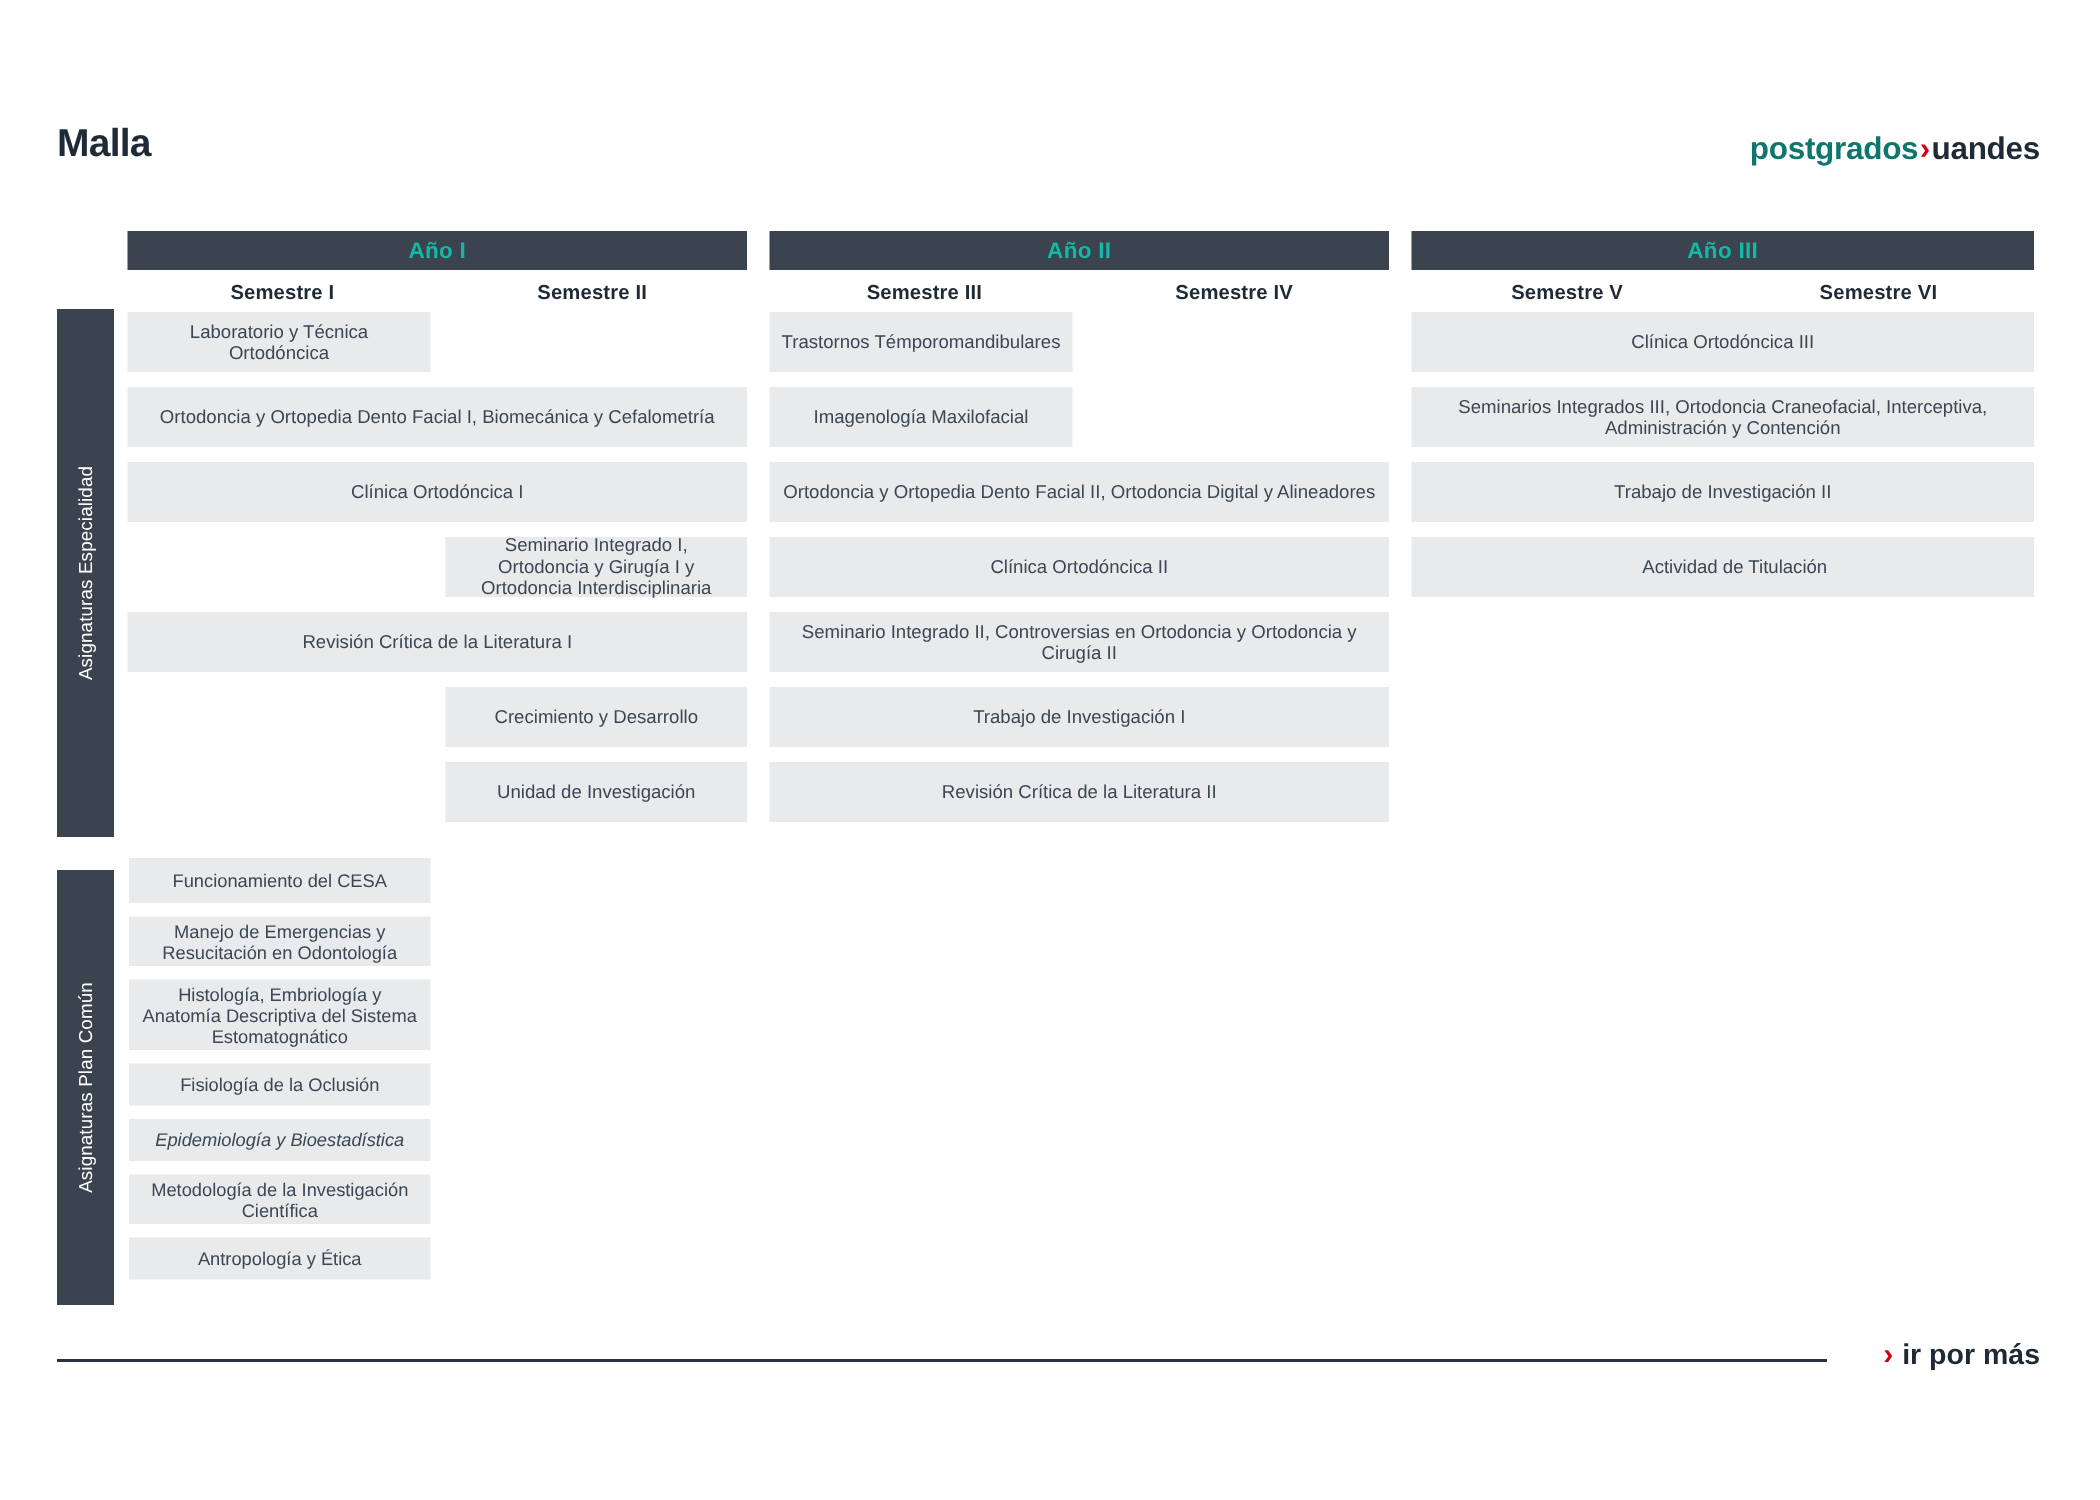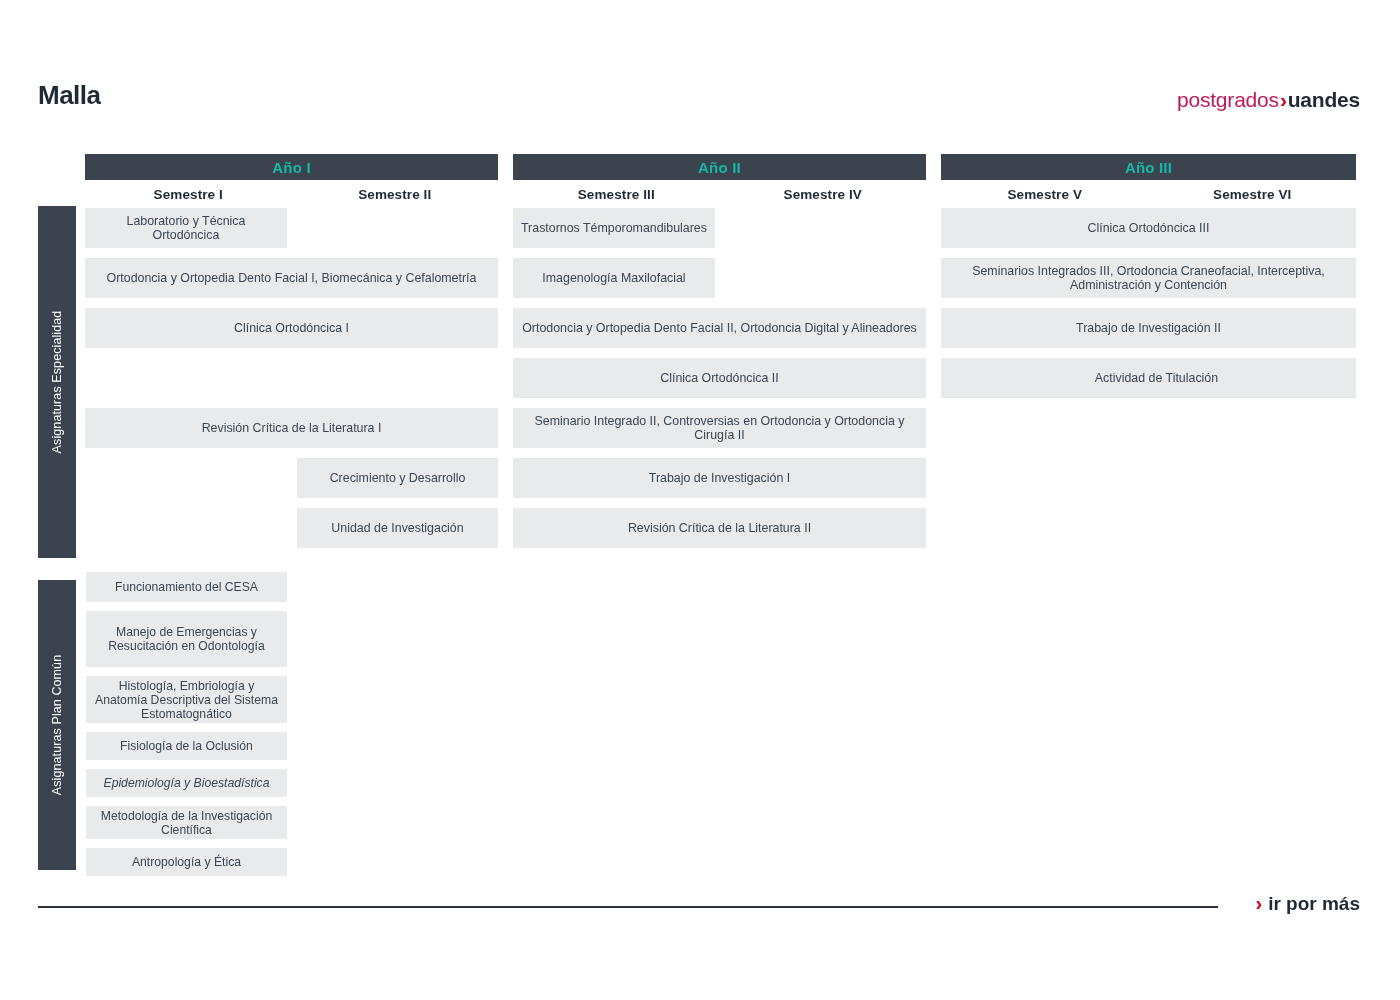--- a/index.html
+++ b/index.html
@@ -22,21 +22,21 @@
     letter-spacing: -0.5px;
     color: #1f2a37;
   }
   .brand {
     position: absolute;
     right: 40px; top: 88px;
     font-size: 21px;
     white-space: nowrap;
     letter-spacing: -0.2px;
   }
-  .brand .b-light { color: #be185d; font-weight: normal; }
+  .brand .b-light { color: #0f766e; font-weight: bold; }
   .brand .b-chev  { color: #d0021b; font-weight: bold; padding: 0 1px; }
   .brand .b-bold  { color: #1f2a37; font-weight: bold; }
 
   
   .vlabel {
     position: absolute;
     background: #3a434e;
     color: #ffffff;
     display: flex;
     align-items: center;
@@ -156,20 +156,21 @@
   <div class="year-col" id="col-year1">
       <div class="year-head">Año I</div>
       <div class="sem-row">
         <div class="sem-head">Semestre I</div>
         <div class="sem-head">Semestre II</div>
       </div>
       <div class="grid" style="height: 350px;">
         <div class="course w-left" style="top: 0px;">Laboratorio y Técnica Ortodóncica</div>
         <div class="course w-full" style="top: 50px;">Ortodoncia y Ortopedia Dento Facial I, Biomecánica y Cefalometría</div>
         <div class="course w-full" style="top: 100px;">Clínica Ortodóncica I</div>
+        <div class="course w-right" style="top: 150px;">Seminario Integrado I, Ortodoncia y Girugía I y Ortodoncia Interdisciplinaria</div>
         <div class="course w-full" style="top: 200px;">Revisión Crítica de la Literatura I</div>
         <div class="course w-right" style="top: 250px;">Crecimiento y Desarrollo</div>
         <div class="course w-right" style="top: 300px;">Unidad de Investigación</div>
       </div>
     </div>
   <div class="year-col" id="col-year2">
       <div class="year-head">Año II</div>
       <div class="sem-row">
         <div class="sem-head">Semestre III</div>
         <div class="sem-head">Semestre IV</div>
@@ -193,21 +194,21 @@
       <div class="grid" style="height: 200px;">
         <div class="course w-full" style="top: 0px;">Clínica Ortodóncica III</div>
         <div class="course w-full" style="top: 50px;">Seminarios Integrados III, Ortodoncia Craneofacial, Interceptiva, Administración y Contención</div>
         <div class="course w-full" style="top: 100px;">Trabajo de Investigación II</div>
         <div class="course w-full" style="top: 150px; padding-left: 24px;">Actividad de Titulación</div>
       </div>
     </div>
 
   <div id="plan-common">
       <div class="pc-item" style="height: 30px;">Funcionamiento del CESA</div>
-      <div class="pc-item" style="height: 56px;">Manejo de Emergencias y Resucitación en Odontología</div>
+      <div class="pc-item" style="height: 33px;">Manejo de Emergencias y Resucitación en Odontología</div>
       <div class="pc-item" style="height: 47px;">Histología, Embriología y Anatomía Descriptiva del Sistema Estomatognático</div>
       <div class="pc-item" style="height: 28px;">Fisiología de la Oclusión</div>
       <div class="pc-item" style="height: 28px; font-style: italic;">Epidemiología y Bioestadística</div>
       <div class="pc-item" style="height: 33px;">Metodología de la Investigación Científica</div>
       <div class="pc-item" style="height: 28px;">Antropología y Ética</div>
     </div>
 
   <div class="footer-rule"></div>
   <div class="footer-cta">
     <span class="cta-chev">›</span>

